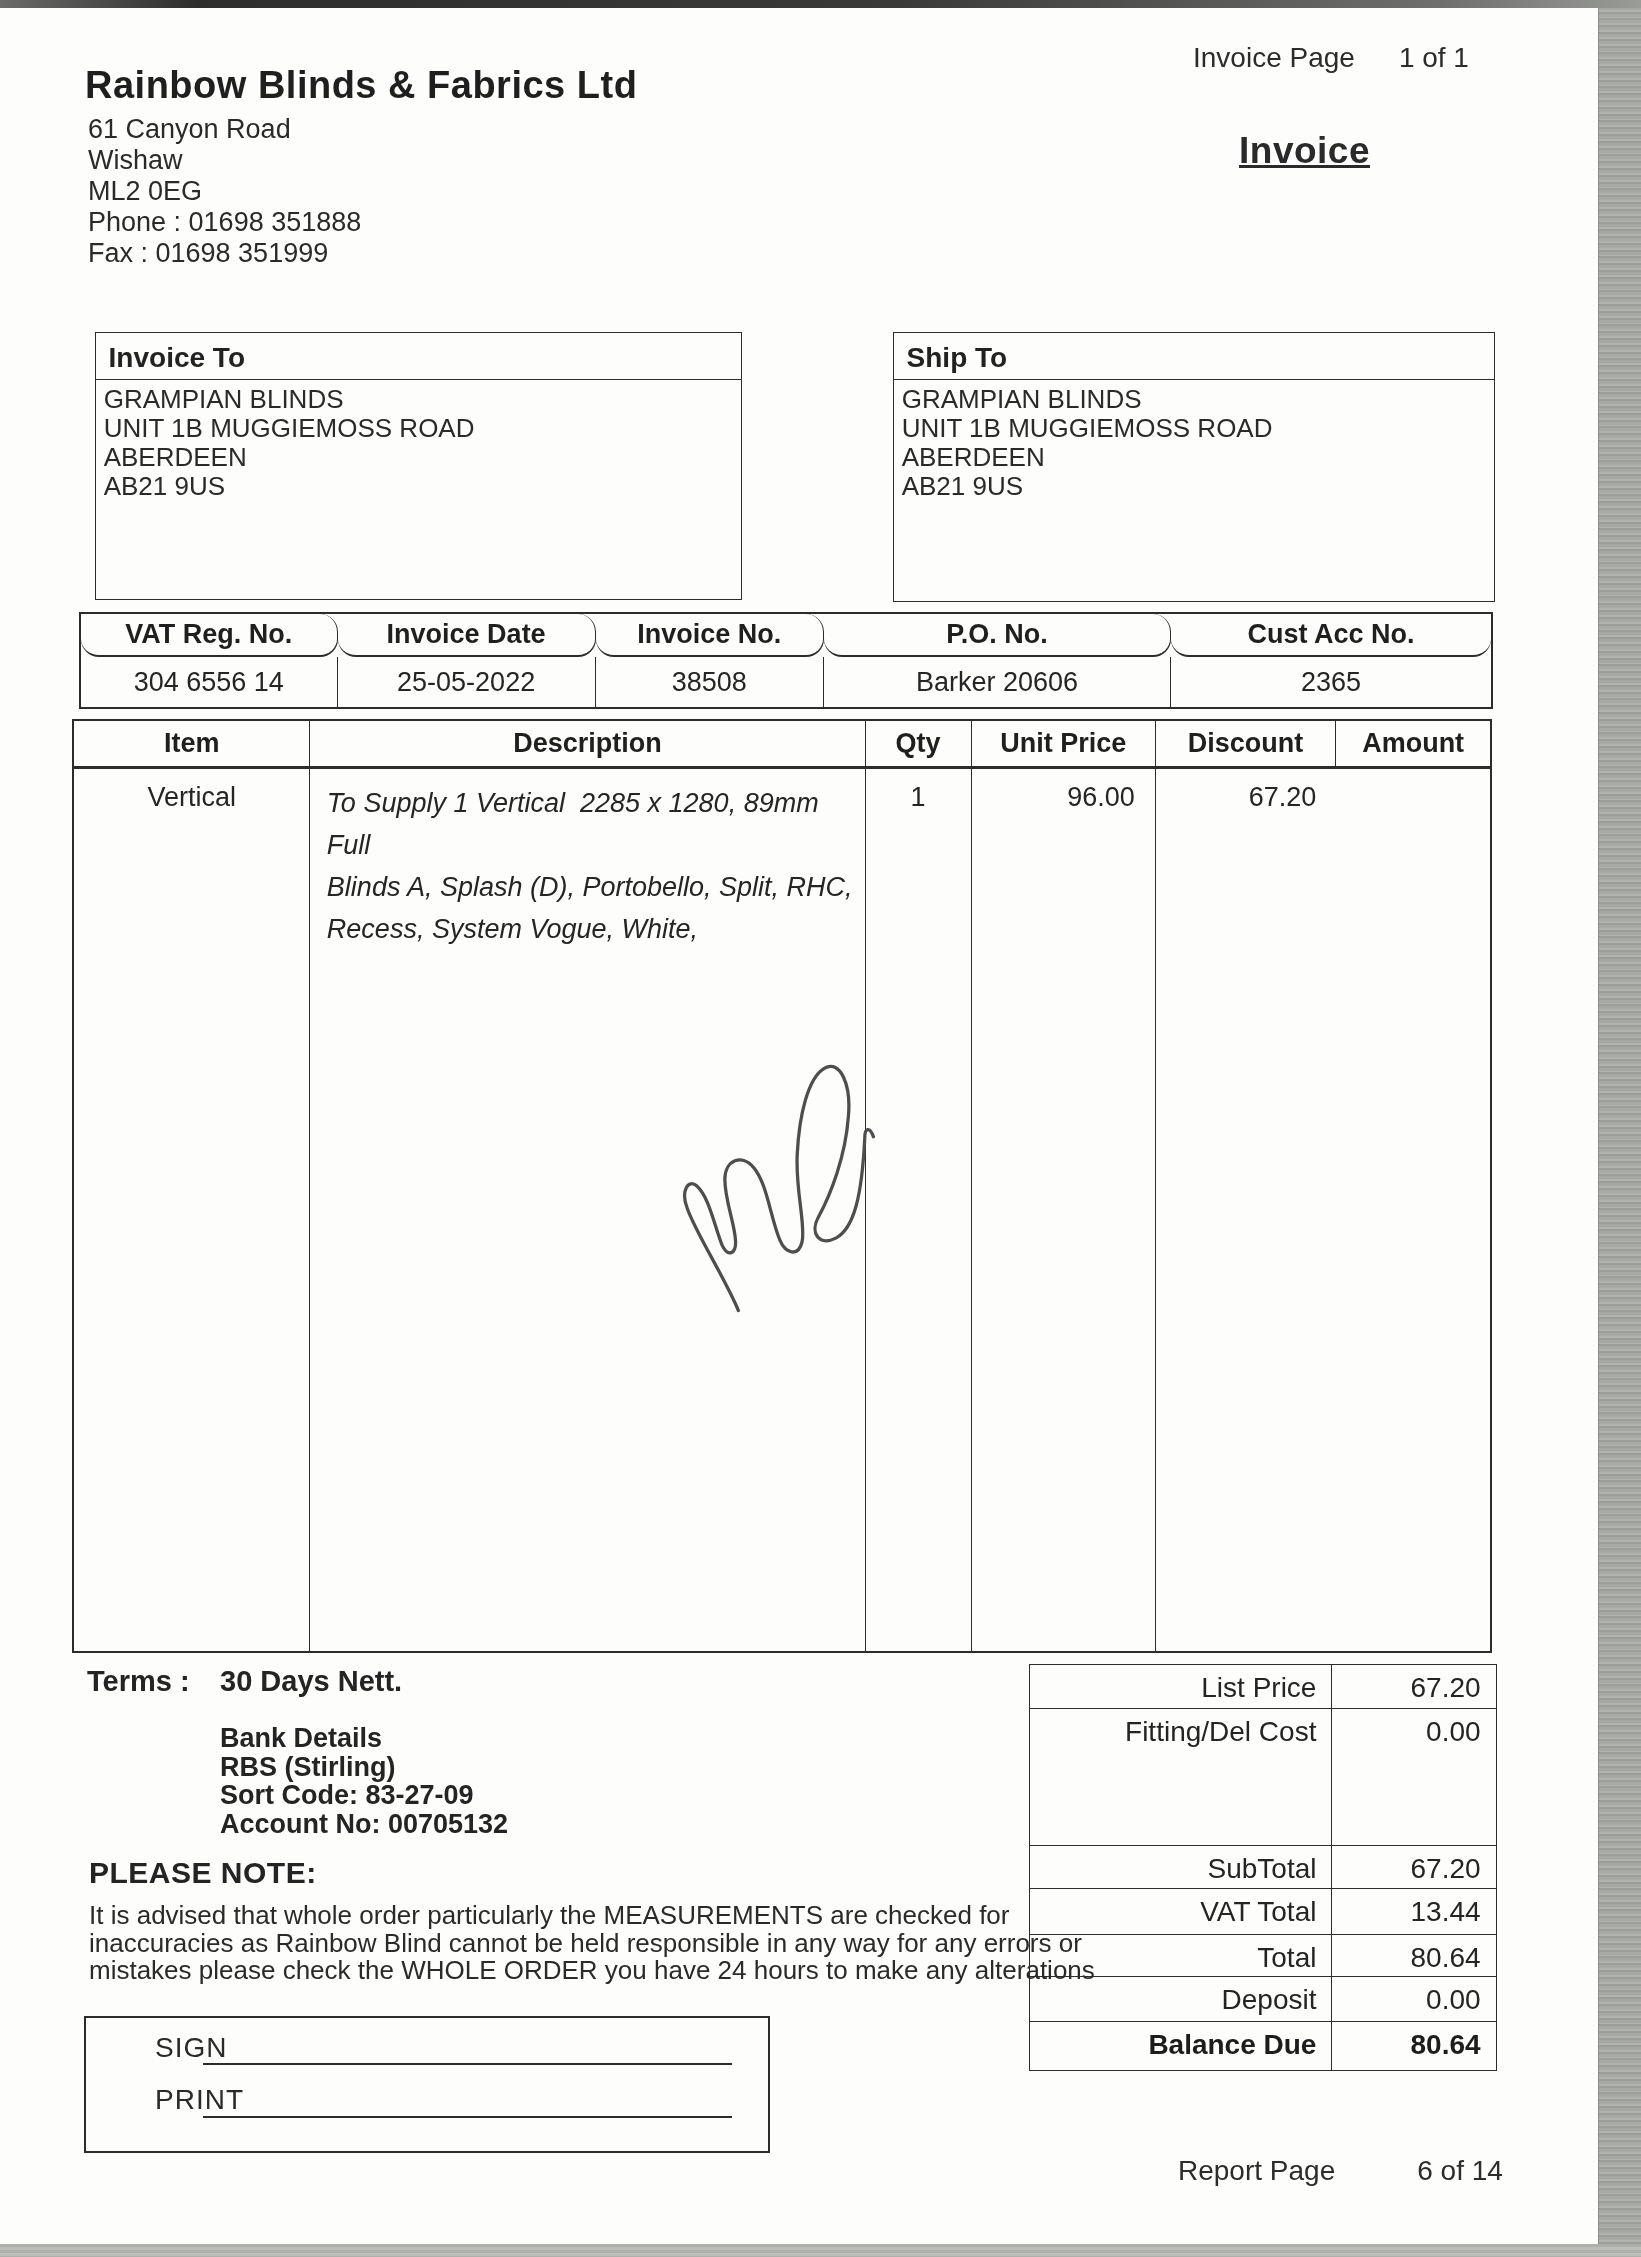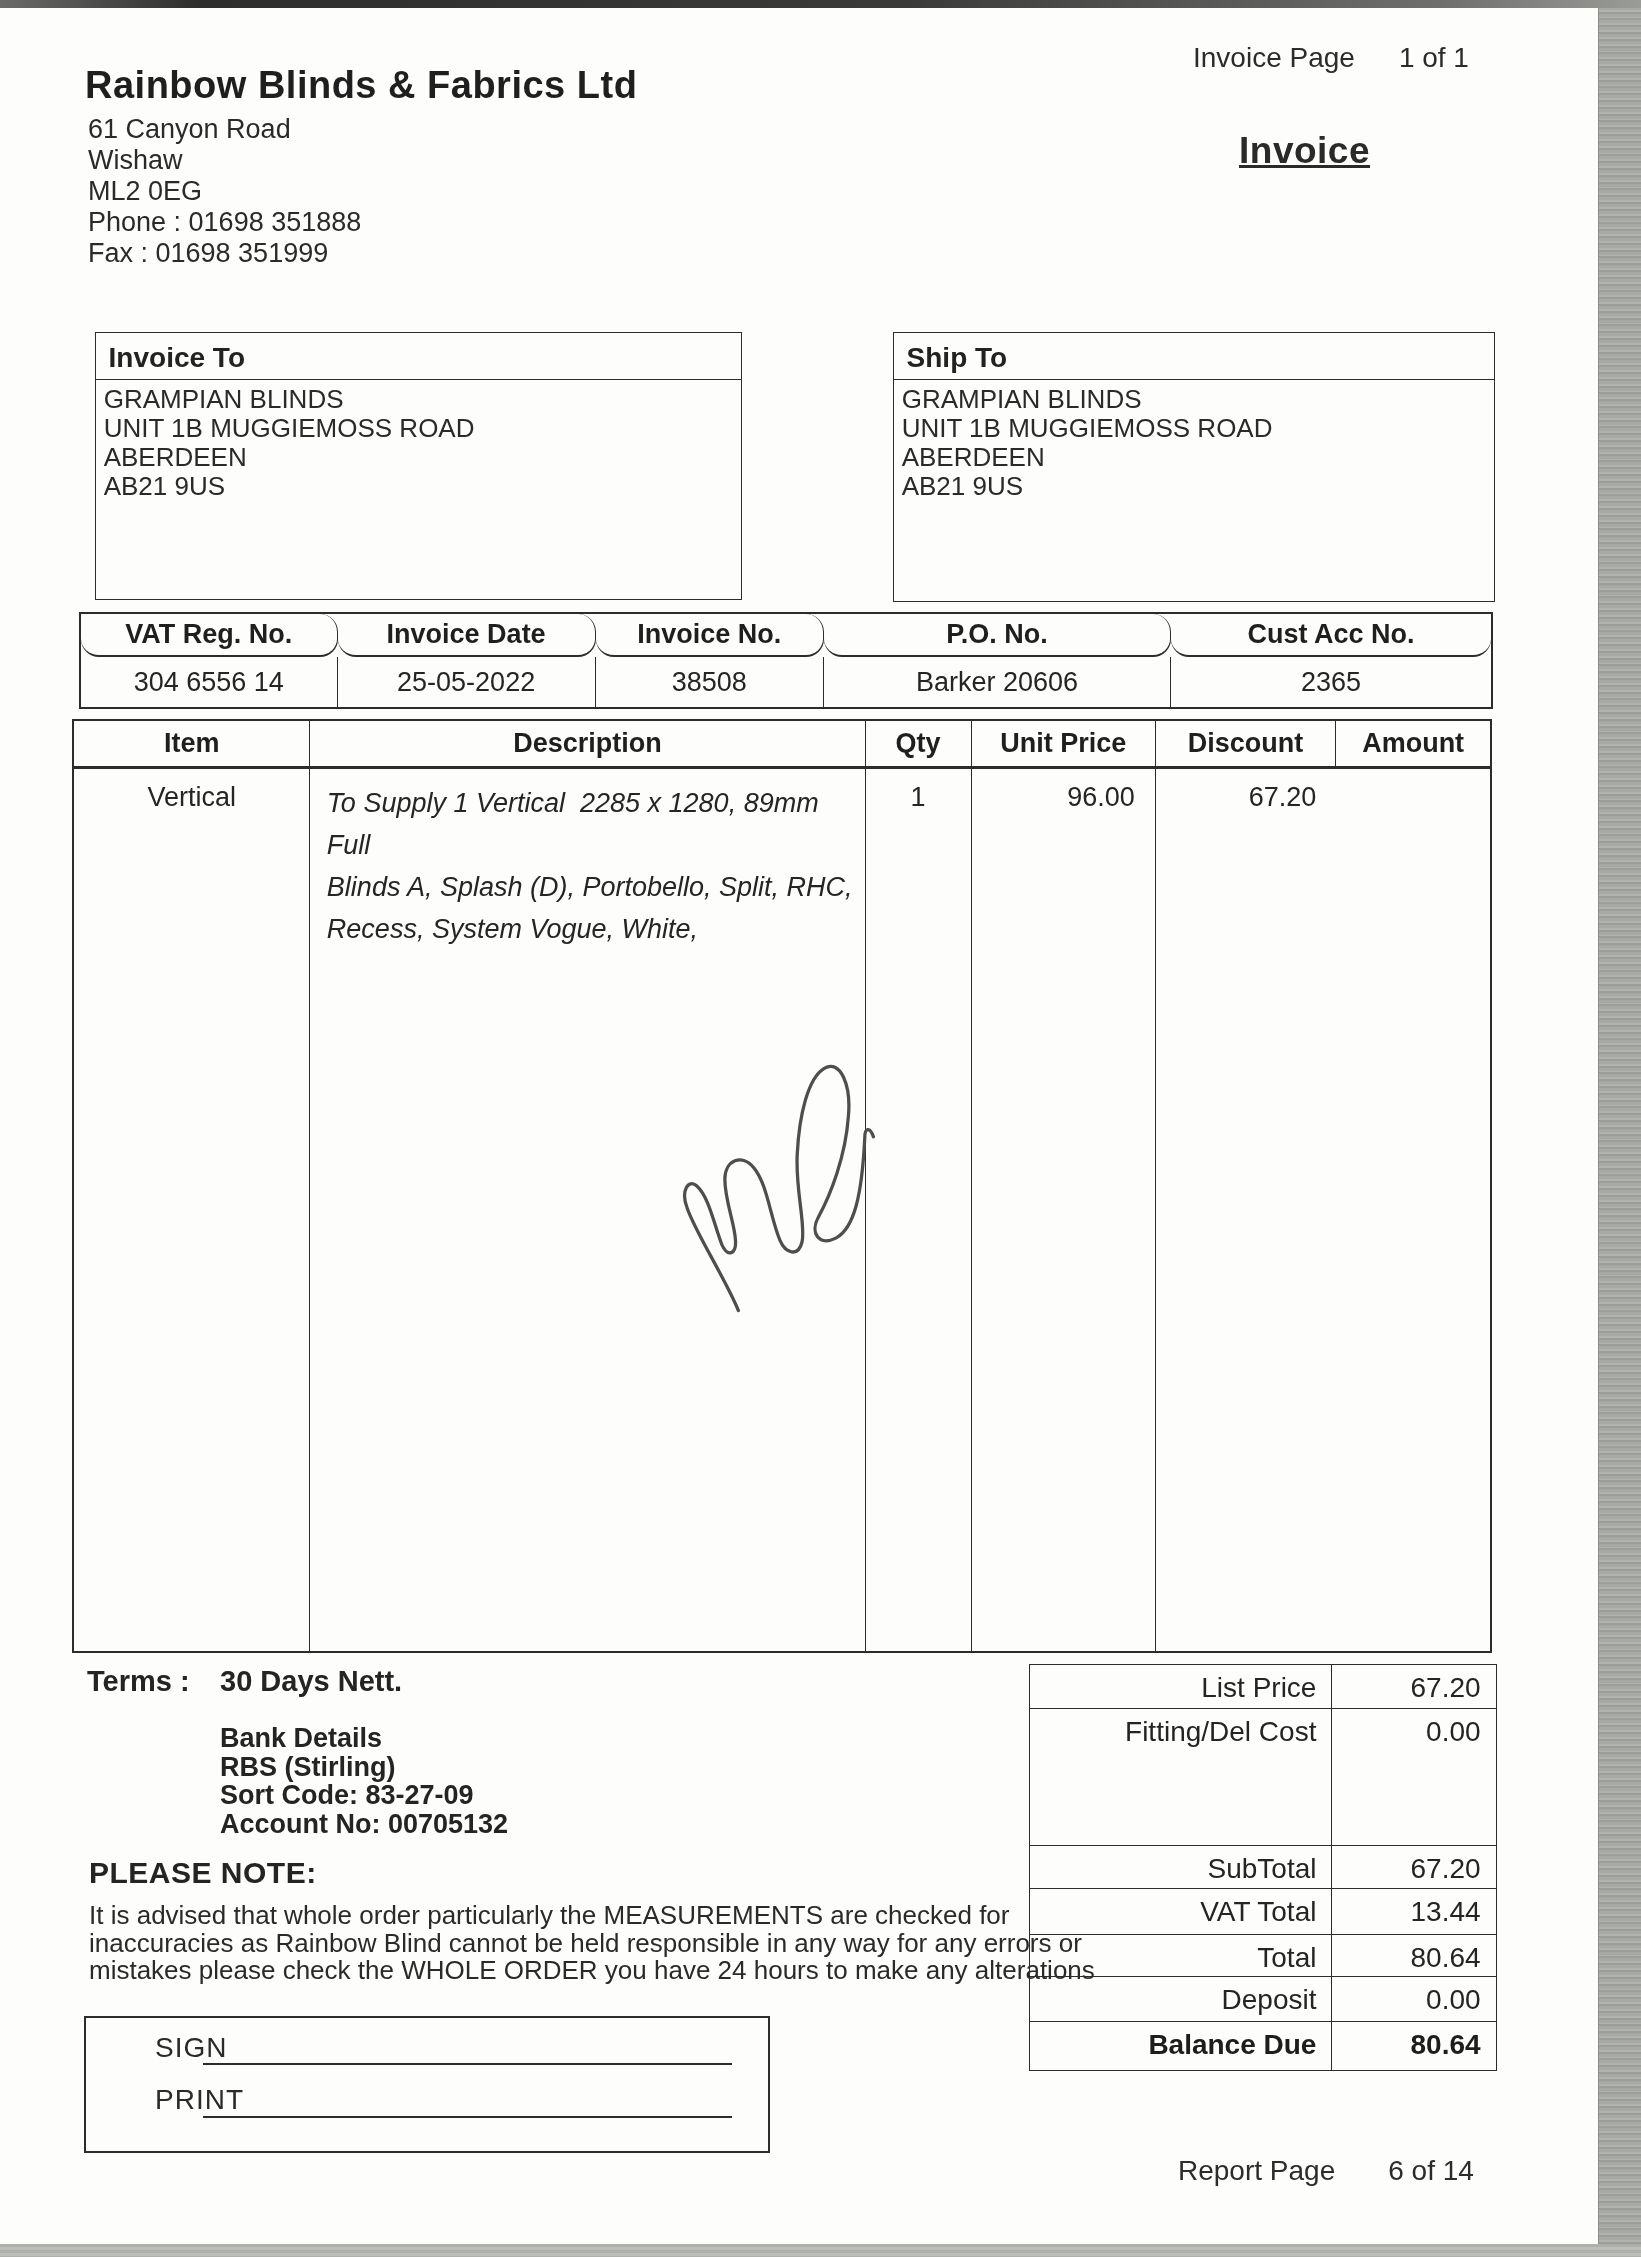--- a/index.html
+++ b/index.html
@@ -67,21 +67,21 @@
   .totals-box .tv{text-align:right;padding:6.8px 15.4px 0 0;border-bottom:1.9px solid #2c2c2c;color:#242424;}
   .totals-box .tl.lastrow,.totals-box .tv.lastrow{border-bottom:none;}
   .totals-box .bold{font-weight:bold;color:#1d1d1d;}
   
   .sign-box{position:absolute;left:84px;top:2016px;width:682px;height:133px;border:2.9px solid #2c2c2c;}
   .sign-box .lbl{position:absolute;left:21px;font-size:28px;color:#2a2a2a;letter-spacing:1px;margin-left:48px;}
   .sign-label{top:13.5px;} .print-label{top:66px;}
   .sig-line{position:absolute;left:117px;width:529px;height:1.9px;background:#2c2c2c;}
   .line-sign{top:45px;} .line-print{top:98px;}
   
-  .reportinfo{position:absolute;left:1178px;top:2155px;font-size:28px;display:flex;gap:53px;color:#2c2c2c;}
+  .reportinfo{position:absolute;left:1178px;top:2155px;font-size:28px;display:flex;gap:82px;color:#2c2c2c;}
 </style>
 </head>
 <body>
 
 <div class="page">
 
   <div class="strip-right"></div>
   <div class="strip-bottom"></div>
   <div class="strip-top"></div>
 

